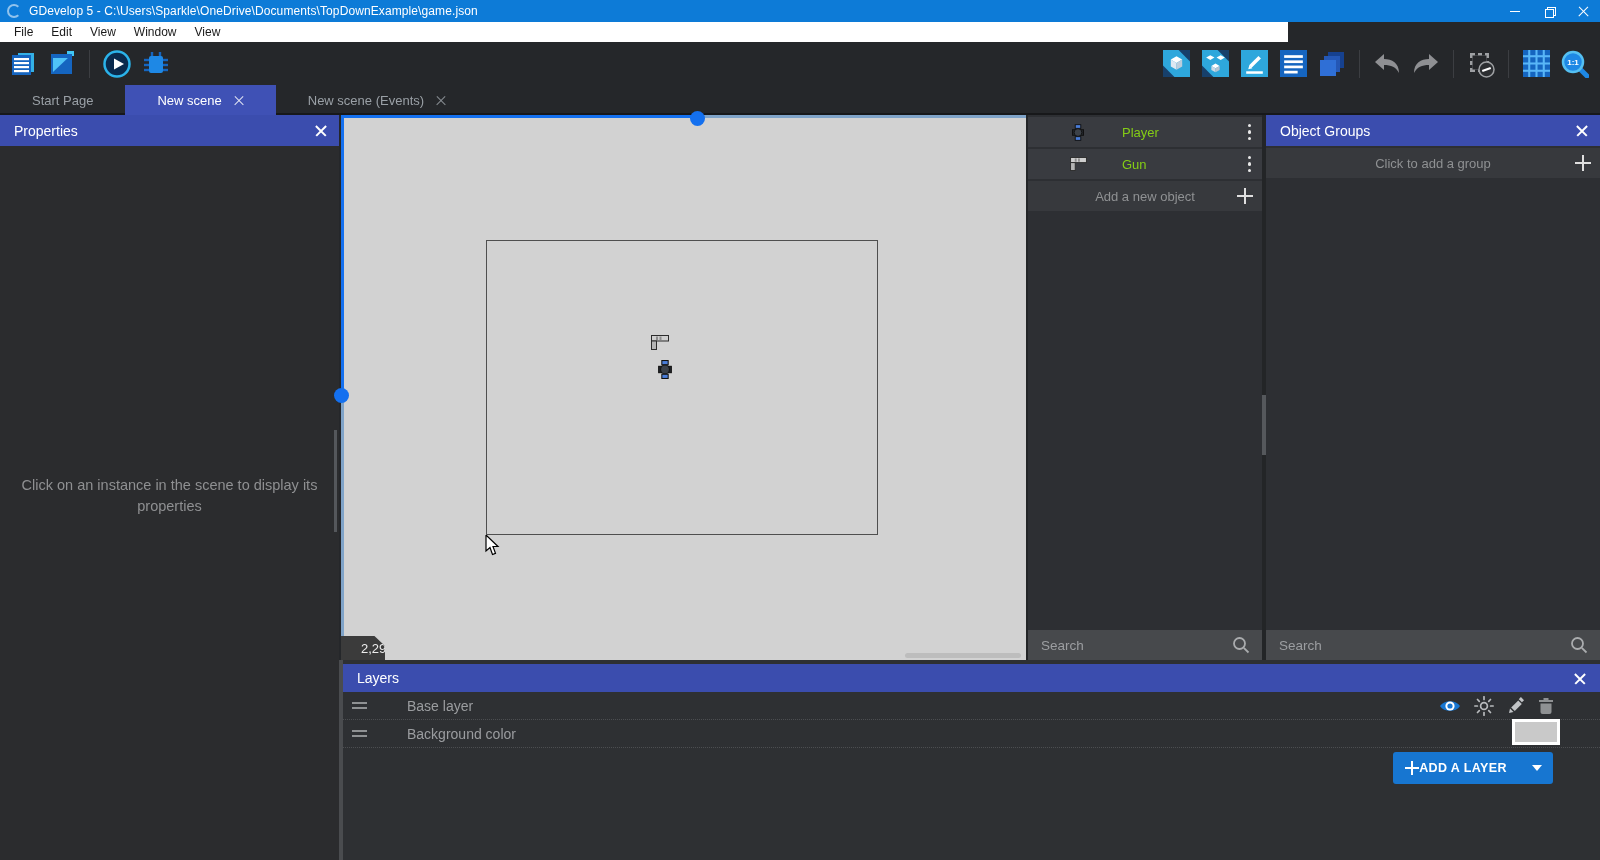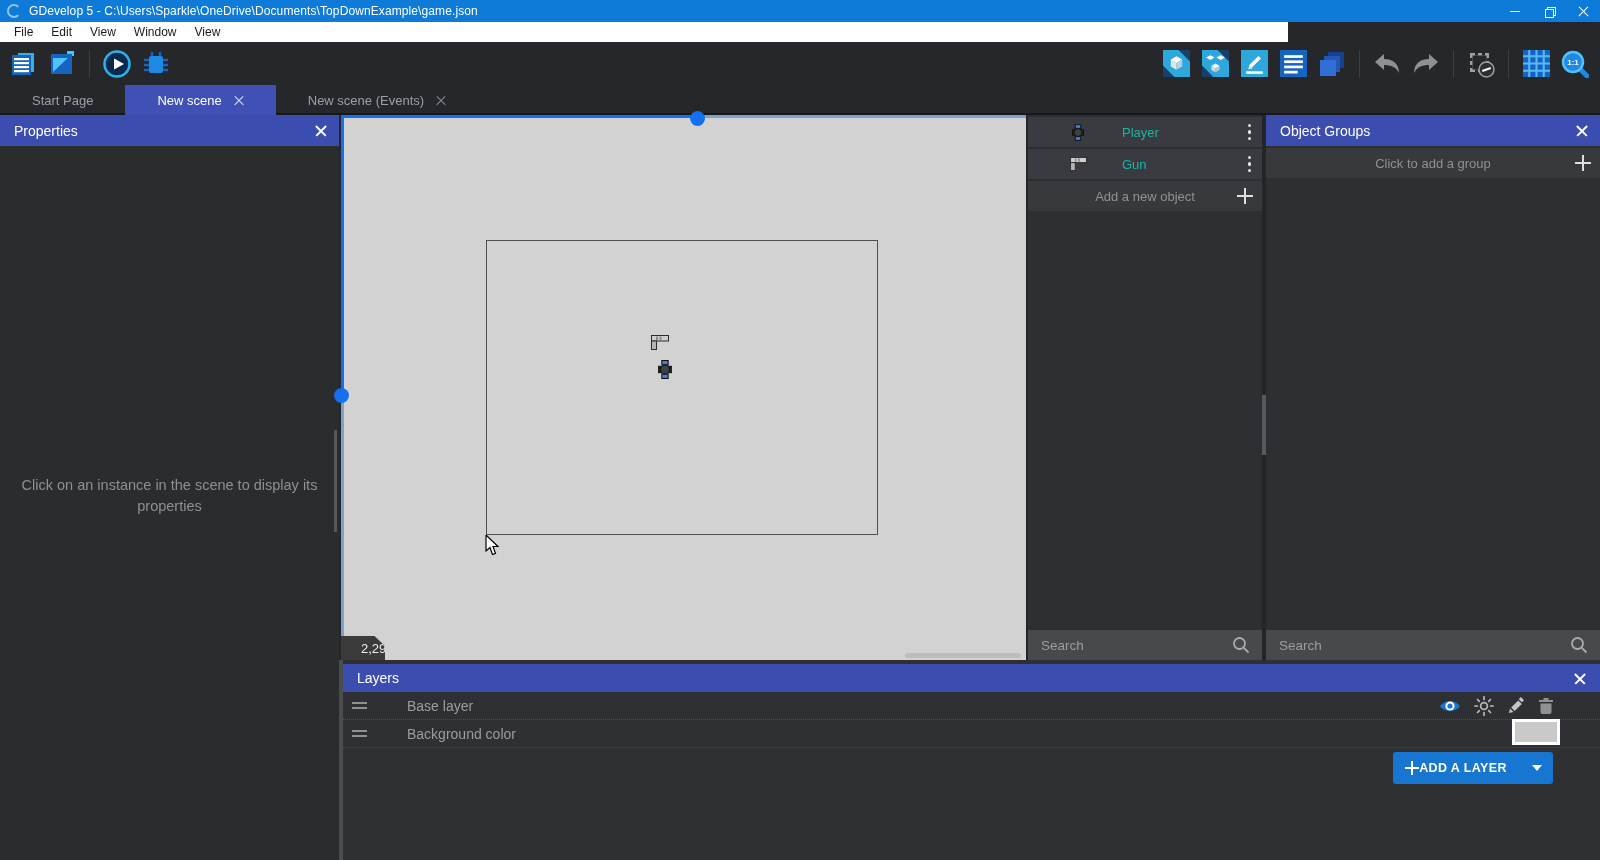--- a/index.html
+++ b/index.html
@@ -68,21 +68,21 @@
   .vscroll-b { position:absolute; left:0; top:276px; width:3px; bottom:0; background:#7fa3c8; }
   .vscroll-dot { position:absolute; left:-7px; top:273px; width:15px; height:15px; border-radius:50%; background:#1470ef; }
   .bscroll-thumb { position:absolute; left:564px; top:538px; width:116px; height:5px; background:#bdbdbd; border-radius:3px; }
   .scene-window-rect { position:absolute; left:145px; top:125px; width:392px; height:295px; border:1px solid #4f4f4f; }
   .sprite { position:absolute; }
   .zoom-badge { position:absolute; left:0; top:521px; width:44px; height:24px; background:#3b3b3b; color:#ececec; font-size:13px; display:flex; align-items:center; padding-left:20px; clip-path:polygon(0 0, 76% 0, 100% 42%, 100% 100%, 0 100%); }
 
   
   .objects-panel { left:1028px; width:234px; }
   .groups-panel { left:1266px; width:334px; }
-  .obj-row { height:30px; margin-top:2px; background:#393b40; display:flex; align-items:center; color:#14b8a6; font-size:13px; position:relative; }
+  .obj-row { height:30px; margin-top:2px; background:#393b40; display:flex; align-items:center; color:#84cc16; font-size:13px; position:relative; }
   .obj-row .obj-thumb { position:absolute; left:40px; width:20px; display:flex; justify-content:center; }
   .obj-row .obj-label { position:absolute; left:94px; }
   .dots-icon { position:absolute; right:9px; top:50%; transform:translateY(-50%); display:flex; flex-direction:column; gap:3px; padding:2px; }
   .dots-icon i { width:3.4px; height:3.4px; border-radius:50%; background:#e8e8e8; }
   .add-row { height:30px; margin-top:2px; background:#37393d; display:flex; align-items:center; justify-content:center; color:#8f9193; font-size:13px; position:relative; }
   .plus-icon { position:absolute; right:9px; top:50%; transform:translateY(-50%); width:16px; height:16px; }
   .plus-icon::before { content:""; position:absolute; left:7px; top:0; width:2px; height:16px; background:#dfdfdf; }
   .plus-icon::after { content:""; position:absolute; left:0; top:7px; width:16px; height:2px; background:#dfdfdf; }
   .search-bar { position:absolute; left:0; right:0; bottom:0; height:30px; background:#47494c; display:flex; align-items:center; }
   .search-input { flex:1; background:transparent; border:none; outline:none; color:#d7d7d7; font-size:13.5px; padding:0 10px 0 13px; font-family:"Liberation Sans",sans-serif; }

